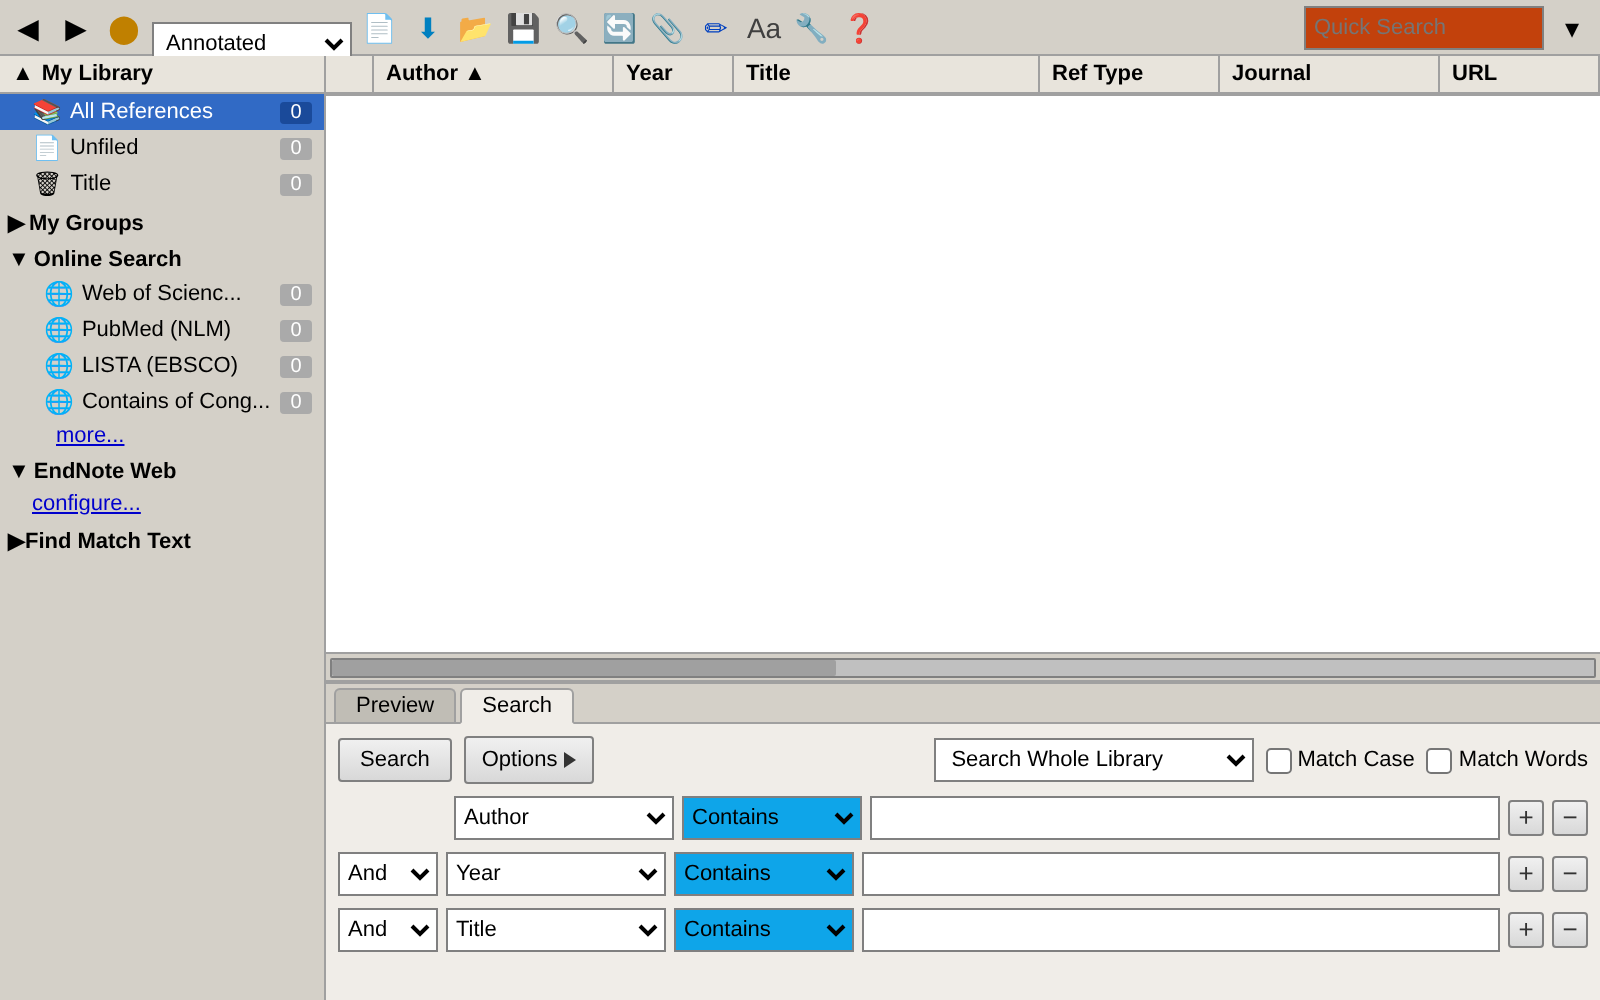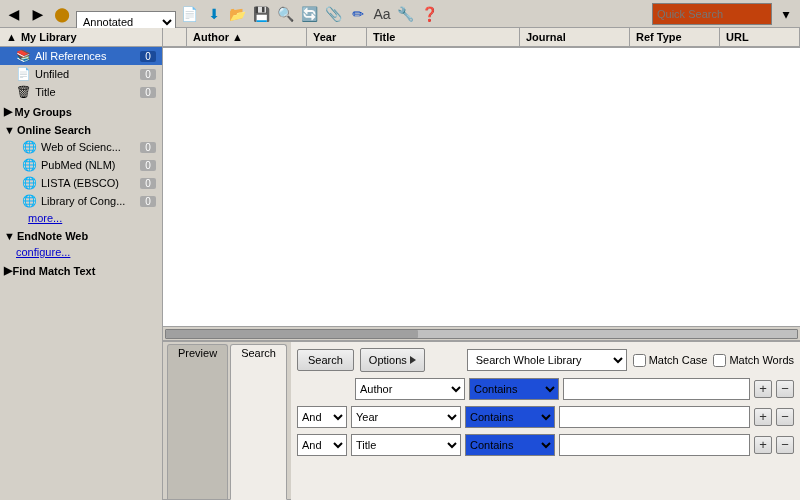--- a/index.html
+++ b/index.html
@@ -203,21 +203,21 @@
       background: #a0a0a0;
       border-radius: 1px;
     }
 
     
     .bottom-panel {
       height: 160px;
       border-top: 2px solid #a0a0a0;
       background: #f0ede8;
       display: flex;
-      flex-direction: row;
+      flex-direction: column;
     }
     .panel-tabs {
       display: flex;
       background: #d4d0c8;
       border-bottom: 1px solid #a0a0a0;
       padding: 2px 4px 0;
       gap: 2px;
     }
     .panel-tab {
       padding: 2px 10px;
@@ -303,21 +303,21 @@
       height: 22px;
       font-size: 11px;
       border: 1px solid #808080;
       background: white;
       width: 110px;
     }
     .operator-select {
       height: 22px;
       font-size: 11px;
       border: 1px solid #808080;
-      background: #1d4ed8;
+      background: #0ea5e9;
       width: 90px;
     }
     .search-input {
       height: 22px;
       font-size: 11px;
       border: 1px solid #808080;
       background: white;
       flex: 1;
       padding: 0 4px;
     }
@@ -413,21 +413,21 @@
       <span>PubMed (NLM)</span>
       <span class="sidebar-item-count">0</span>
     </div>
     <div class="sidebar-sub-item">
       <span class="sidebar-item-icon" style="color:#0080c0;">🌐</span>
       <span>LISTA (EBSCO)</span>
       <span class="sidebar-item-count">0</span>
     </div>
     <div class="sidebar-sub-item">
       <span class="sidebar-item-icon" style="color:#0080c0;">🌐</span>
-      <span>Library of Cong...</span>
+      <span>Contains of Cong...</span>
       <span class="sidebar-item-count">0</span>
     </div>
     <div class="sidebar-more">
       <span>more...</span>
     </div>
 
     <div class="sidebar-group-header">
       <span>▼</span>
       <span>EndNote Web</span>
     </div>
@@ -445,22 +445,22 @@
 
     <div class="ref-table">
       <div class="ref-table-header">
         <div class="ref-col col-num"></div>
         <div class="ref-col col-author">
           <span>Author</span>
           <span>▲</span>
         </div>
         <div class="ref-col col-year">Year</div>
         <div class="ref-col col-title">Title</div>
+        <div class="ref-col col-reftype">Ref Type</div>
         <div class="ref-col col-journal">Journal</div>
-        <div class="ref-col col-reftype">Ref Type</div>
         <div class="ref-col col-url">URL</div>
       </div>
 
     </div>
 
     <div class="hscroll-area">
       <div class="hscroll-track">
         <div class="hscroll-thumb"></div>
       </div>
     </div>

